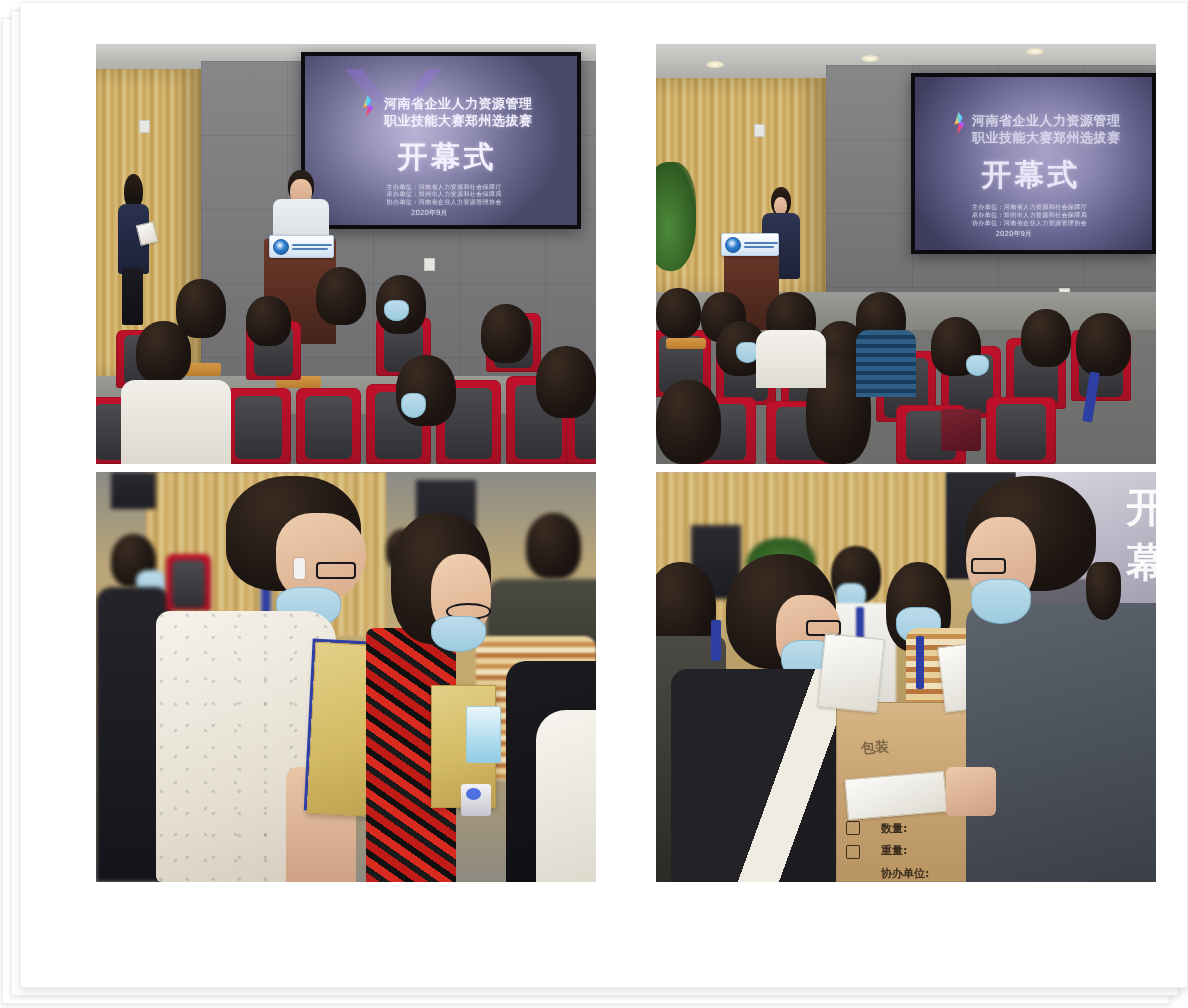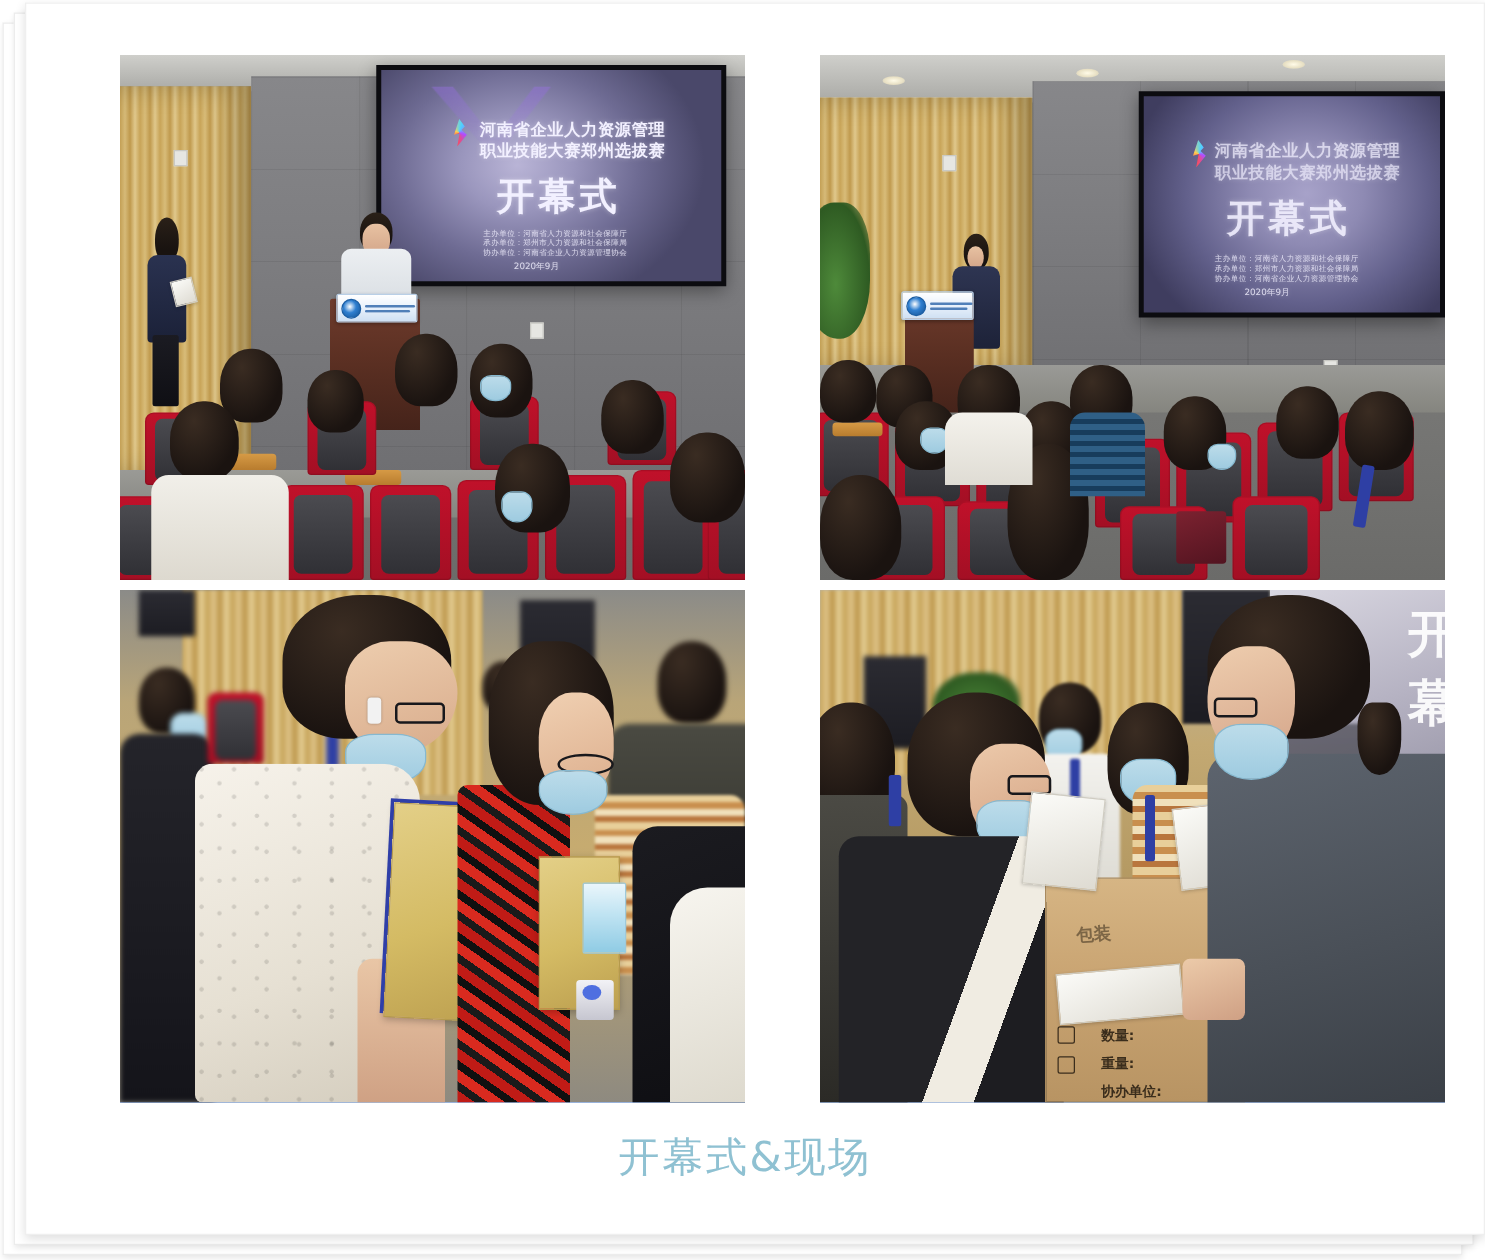--- a/index.html
+++ b/index.html
@@ -61,21 +61,21 @@
     display: grid;
     grid-template-columns: 548px 548px;
     grid-template-rows: 420px 410px;
     column-gap: 12px;
     row-gap: 8px;
   }
 
   .photo {
     position: relative;
     overflow: hidden;
-    background: #3b82f6;
+    background: #d946ef;
     margin-left: 48px;
   }
 
   .caption {
     position: absolute;
     left: 0;
     top: 880px;
     width: 1136px;
     text-align: center;
     font-size: 33px;
@@ -624,16 +624,15 @@
                     background:linear-gradient(160deg,#eecdae,#d4a58a); border-radius:46% 40% 50% 52%;"></div>
         <div class="glasses" style="left:63%; top:21%; width:7%; height:4%;"></div>
         <div class="mask" style="left:63%; top:26%; width:12%; height:11%;"></div>
         <div style="position:absolute; left:58%; top:72%; width:10%; height:12%;
                     background:linear-gradient(160deg,#eccaa9,#cfa084); border-radius:6px;"></div>
         <div class="head-dark" style="left:86%; top:22%; width:7%; height:14%; border-radius:40% 40% 60% 60%;"></div>
       </div>
 
     </div>
 
-    <div class="caption">开幕式&amp;现场</div>
 
   </div>
 </div>
 
 </body></html>

